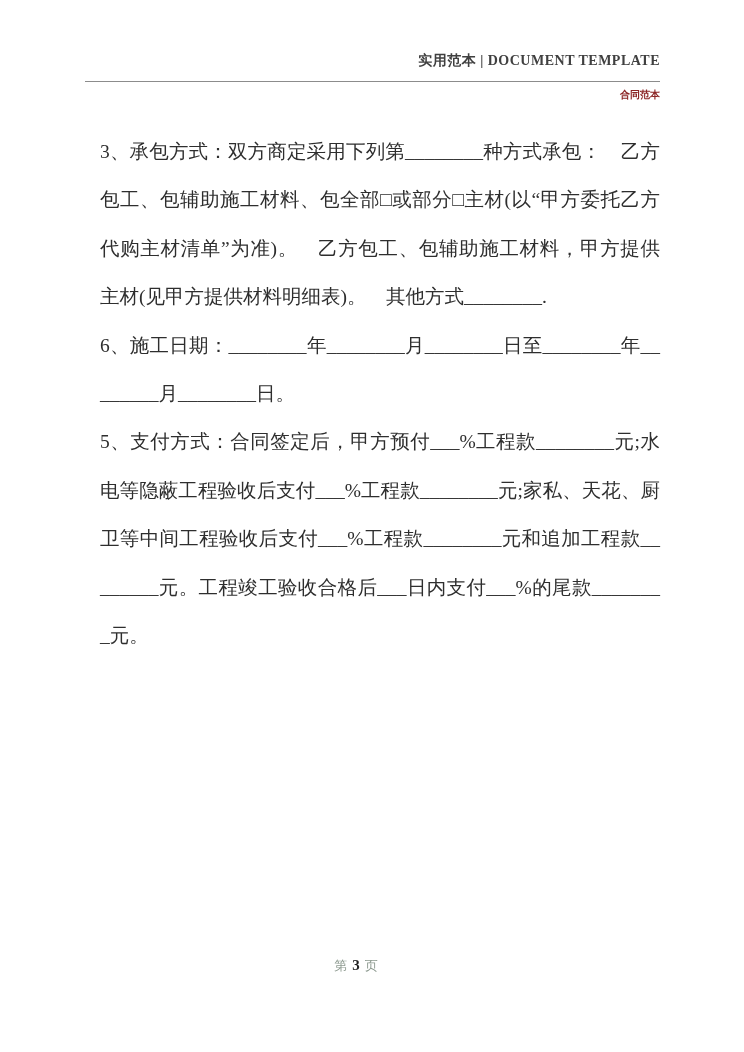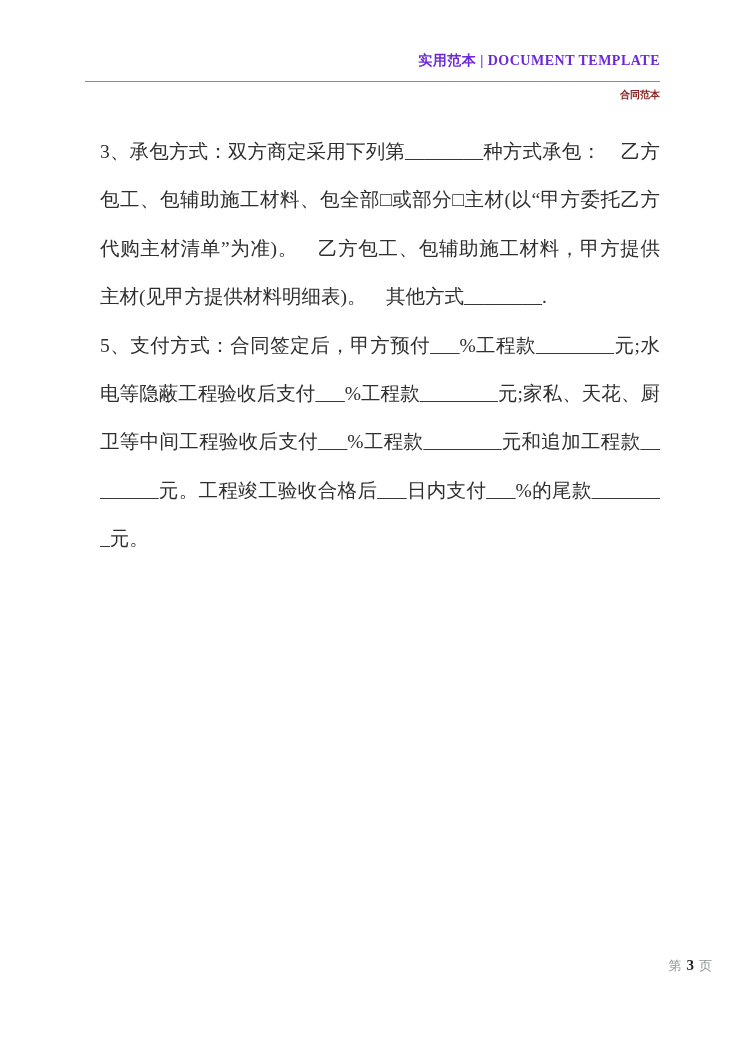--- a/index.html
+++ b/index.html
@@ -18,21 +18,21 @@
   
   .header {
     position: absolute;
     top: 0;
     left: 85px;
     width: 575px;
   }
   .brand {
     padding-top: 52px;
     text-align: right;
-    color: #6d28d9;
+    color: #404040;
     font-size: 14px;
     font-weight: bold;
     letter-spacing: 0.5px;
     line-height: 18px;
   }
   .rule {
     border: none;
     border-top: 1px solid #8c8c8c;
     margin: 11px 0 0 0;
   }
@@ -59,21 +59,21 @@
     padding: 0;
     text-align: justify;
     word-break: break-all;
   }
   
   .footer {
     position: absolute;
     top: 952px;
     left: 0;
     width: 712px;
-    text-align: right;
+    text-align: center;
     color: #8d9a90;
     font-size: 13px;
     line-height: 26px;
   }
   .page-num {
     color: #1f1f1f;
     font-weight: bold;
     font-size: 15px;
     padding: 0 5px;
   }
@@ -84,20 +84,21 @@
 <div class="page">
 
   <div class="header">
     <div class="brand">实用范本 | DOCUMENT TEMPLATE</div>
     <hr class="rule">
     <div class="doc-type">合同范本</div>
   </div>
 
   <div class="content">
     <p>3、承包方式：双方商定采用下列第________种方式承包：　乙方包工、包辅助施工材料、包全部□或部分□主材(以“甲方委托乙方代购主材清单”为准)。　乙方包工、包辅助施工材料，甲方提供主材(见甲方提供材料明细表)。　其他方式________.</p>
+    <p>6、施工日期：________年________月________日至________年________月________日。</p>
     <p>5、支付方式：合同签定后，甲方预付___%工程款________元;水电等隐蔽工程验收后支付___%工程款________元;家私、天花、厨卫等中间工程验收后支付___%工程款________元和追加工程款________元。工程竣工验收合格后___日内支付___%的尾款________元。</p>
   </div>
 
   <div class="footer">
     <span>第</span><span class="page-num">3</span><span>页</span>
   </div>
 
 </div>
 
 </body></html>

